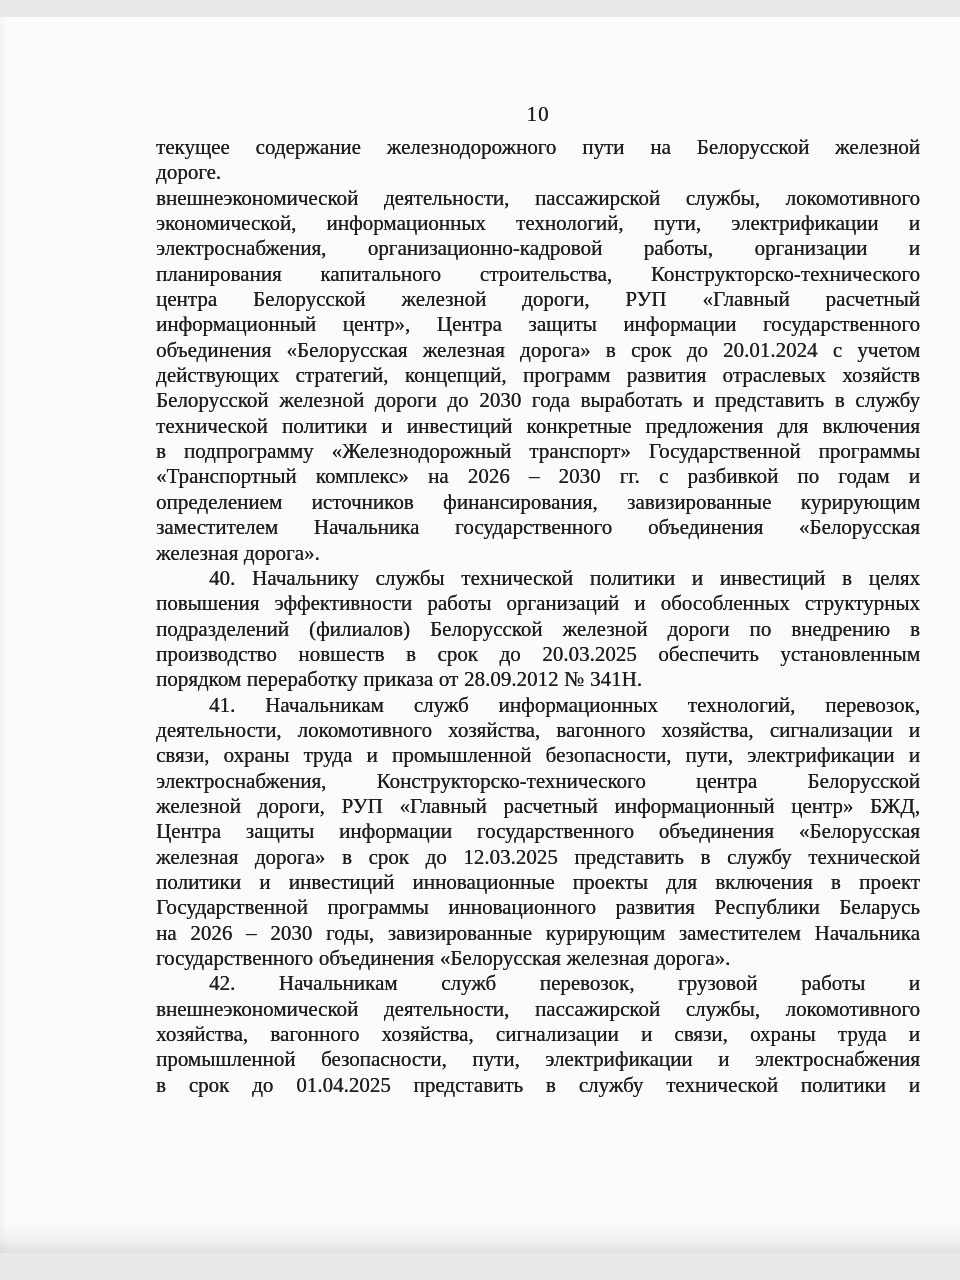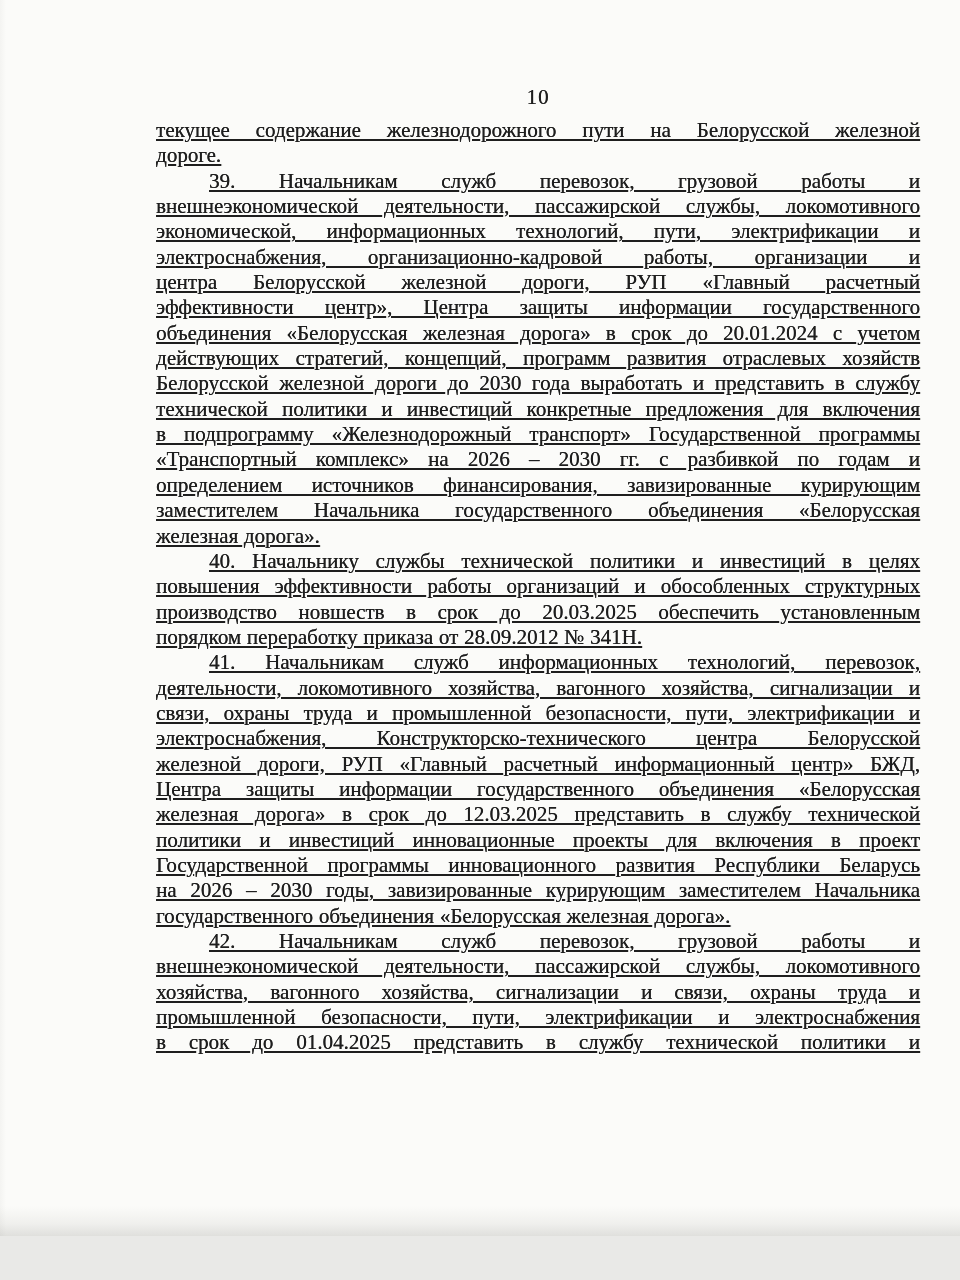--- a/index.html
+++ b/index.html
@@ -4,41 +4,41 @@
 <style>
   html, body {
     margin: 0;
     padding: 0;
     background: #e9e9e7;
   }
   .sheet {
     position: relative;
     width: 960px;
     height: 1236px;
-    margin: 0 auto;
+    margin: 17px auto;
     background: var(--paper, #fbfbf9);
     overflow: hidden;
     font-family: "Liberation Serif", "DejaVu Serif", serif;
     color: var(--ink, #1e1e1e);
   }
   .textblock {
     position: absolute;
     left: 156px;
     top: 85px;
     width: 764px;
   }
   .pagenum {
     text-align: center;
     font-size: 21px;
     line-height: 25px;
     margin-bottom: 8px;
     letter-spacing: 1px;
     text-shadow: 0.2px 0 0 currentColor;
   }
-  .para { margin: 0; text-decoration: underline; }
+  .para { margin: 0; }
   .line {
     font-size: 21px;
     line-height: 25.35px;
     text-align: justify;
     text-align-last: justify;
     text-shadow: 0.2px 0 0 currentColor;
     word-spacing: 0.5px;
   }
   .line.lastline {
     text-align-last: left;
@@ -70,39 +70,40 @@
 
 <div class="sheet">
   <div class="textblock">
     <div class="pagenum">10</div>
     <div id="paragraphs">
         <div class="para">
           <div class="line">текущее содержание железнодорожного пути на Белорусской железной</div>
           <div class="line lastline">дороге.</div>
         </div>
         <div class="para">
-          <div class="line indented">39. Начальникам служб перевозок, грузовой работы и</div>
           <div class="line">внешнеэкономической деятельности, пассажирской службы, локомотивного</div>
           <div class="line">экономической, информационных технологий, пути, электрификации и</div>
           <div class="line">электроснабжения, организационно-кадровой работы, организации и</div>
+          <div class="line">планирования капитального строительства, Конструкторско-технического</div>
           <div class="line">центра Белорусской железной дороги, РУП «Главный расчетный</div>
-          <div class="line">эффективности центр», Центра защиты информации государственного</div>
+          <div class="line">информационный центр», Центра защиты информации государственного</div>
           <div class="line">объединения «Белорусская железная дорога» в срок до 20.01.2024 с учетом</div>
           <div class="line">действующих стратегий, концепций, программ развития отраслевых хозяйств</div>
           <div class="line">Белорусской железной дороги до 2030 года выработать и представить в службу</div>
           <div class="line">технической политики и инвестиций конкретные предложения для включения</div>
           <div class="line">в подпрограмму «Железнодорожный транспорт» Государственной программы</div>
           <div class="line">«Транспортный комплекс» на 2026 – 2030 гг. с разбивкой по годам и</div>
           <div class="line">определением источников финансирования, завизированные курирующим</div>
           <div class="line">заместителем Начальника государственного объединения «Белорусская</div>
           <div class="line lastline">железная дорога».</div>
         </div>
         <div class="para">
           <div class="line indented">40. Начальнику службы технической политики и инвестиций в целях</div>
           <div class="line">повышения эффективности работы организаций и обособленных структурных</div>
+          <div class="line">подразделений (филиалов) Белорусской железной дороги по внедрению в</div>
           <div class="line">производство новшеств в срок до 20.03.2025 обеспечить установленным</div>
           <div class="line lastline">порядком переработку приказа от 28.09.2012 № 341Н.</div>
         </div>
         <div class="para">
           <div class="line indented">41. Начальникам служб информационных технологий, перевозок,</div>
           <div class="line">деятельности, локомотивного хозяйства, вагонного хозяйства, сигнализации и</div>
           <div class="line">связи, охраны труда и промышленной безопасности, пути, электрификации и</div>
           <div class="line">электроснабжения, Конструкторско-технического центра Белорусской</div>
           <div class="line">железной дороги, РУП «Главный расчетный информационный центр» БЖД,</div>
           <div class="line">Центра защиты информации государственного объединения «Белорусская</div>

